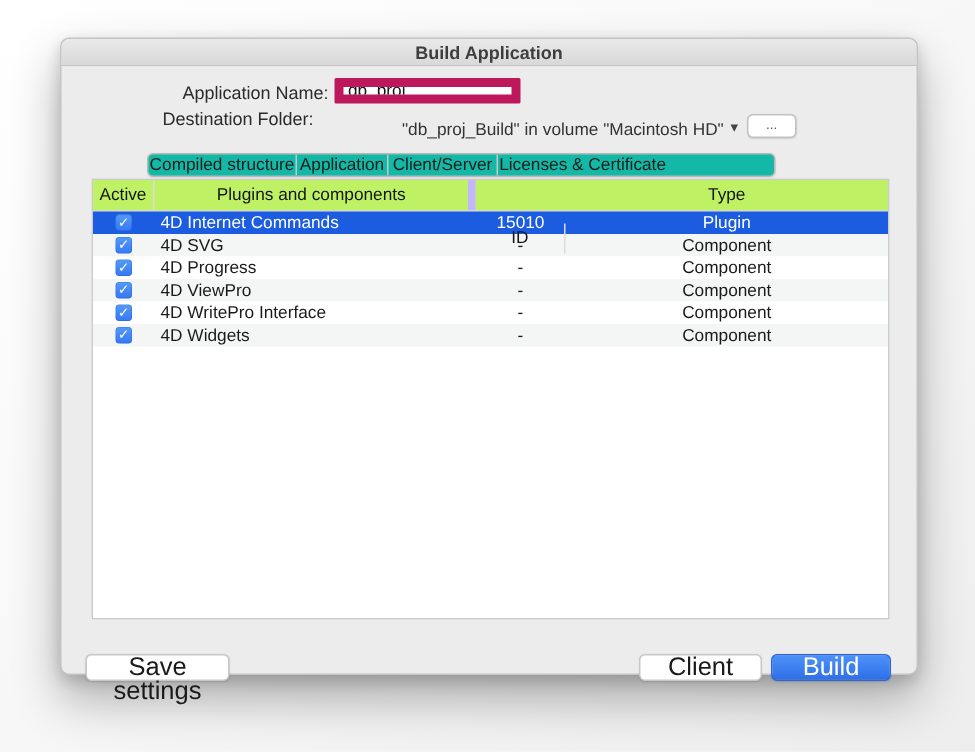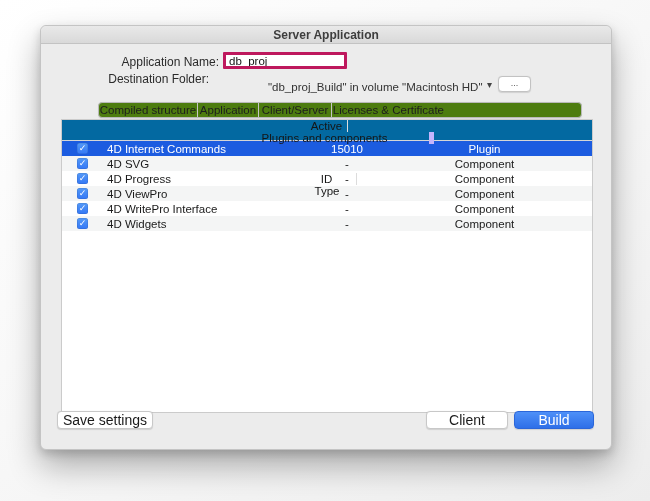--- a/index.html
+++ b/index.html
@@ -24,52 +24,52 @@
     display:flex; align-items:center; justify-content:center;
   }
   .titlebar .title { font-size:12px; font-weight:bold; color:#3e3e3e; }
 
   .label { position:absolute; font-size:12px; color:#2b2b2b; text-align:right; white-space:nowrap; }
   .app-name-label { left:0; top:29px; width:178px; }
   .dest-label     { left:0; top:46px; width:168px; }
 
   .app-name-input {
     position:absolute; left:182px; top:26px; width:124px; height:17px;
-    border:3px solid #be185d; background:#fff; font-family:inherit;
+    border:6px solid #be185d; background:#fff; font-family:inherit;
     font-size:11.5px; color:#111; padding:0 3px; border-radius:1px; outline:none;
   }
   .dest-value { position:absolute; left:227px; top:55px; font-size:11.5px; color:#333; white-space:nowrap; }
   .dest-caret { position:absolute; left:446px; top:53px; font-size:10px; color:#444; cursor:default; }
   .browse-btn {
     position:absolute; left:457px; top:50px; width:33px; height:16px;
     background:#fff; border:1px solid #c2c2c2; border-radius:4px;
     box-shadow:0 .5px 1px rgba(0,0,0,.12);
     font-size:9px; color:#555; text-align:center; line-height:13px; cursor:default;
   }
 
   .tab-bar {
-    position:absolute; left:57px; top:76px; width:484px; height:16px;
-    display:flex; background:#4d7c0f; border:1px solid #b9b9b9; border-radius:4px;
+    position:absolute; left:57px; top:76px; width:419px; height:16px;
+    display:flex; background:#14b8a6; border:1px solid #b9b9b9; border-radius:4px;
     overflow:hidden; box-shadow:0 .5px 1px rgba(0,0,0,.08);
   }
   .tab {
     height:100%; display:flex; align-items:center; justify-content:center;
     font-size:11.5px; color:#1d1d1d; white-space:nowrap;
     border-right:1px solid #c6c6c6; cursor:default; flex:0 0 auto;
   }
   .tab:last-child { border-right:none;justify-content:flex-end; }
   .tab.selected { background:#3478f6; color:#fff; border-right-color:#3478f6; }
 
   .table {
     position:absolute; left:20px; top:93px; width:532px; height:294px;
     background:#fff; border:1px solid #cbcbcb;
   }
   .thead {
-    display:flex; height:21px; border-bottom:1px solid #d6d6d6; background:#0369a1;
-    font-size:11.5px; color:#151515; align-items:center;flex-direction:column;
+    display:flex; height:21px; border-bottom:1px solid #d6d6d6; background:#bef264;
+    font-size:11.5px; color:#151515; 
   }
   .th { text-align:center; height:100%; display:flex; align-items:center; justify-content:center; }
   .th-active  { width:41px;  border-right:1px solid #dcdcdc; }
   .th-name    { width:214px; border-right:5px solid #c4b5fd; }
   .th-id      { width:60px;  border-right:1px solid #dcdcdc;margin-top:29px; }
   .th-type    { flex:1; }
 
   .row { display:flex; height:15px; align-items:center; font-size:11.5px; color:#1a1a1a; background:#fff; cursor:default; }
   .row.alt { background:#f4f5f5; }
   .row.selected { background:#1c5ce0; color:#fff; }
@@ -78,39 +78,39 @@
   .cell-id     { width:60px; text-align:center; }
   .cell-type   { flex:1; text-align:center; }
   .checkbox {
     width:11px; height:11px; border-radius:2.5px;
     background:linear-gradient(#559af7,#3478f6);
     box-shadow:inset 0 0 0 .5px rgba(0,0,0,.15);
     color:#fff; font-size:9px; line-height:11px; text-align:center; cursor:default;
   }
 
   .btn {
-    position:absolute; top:385px; height:18px; border-radius:4px;
+    position:absolute; top:410px; height:18px; border-radius:4px;
     background:#fff; border:1px solid #c8c8c8;
     box-shadow:0 .5px 1px rgba(0,0,0,.12);
-    font-size:14px; color:#1a1a1a; text-align:center; line-height:16px; cursor:default;
+    font-size:17px; color:#1a1a1a; text-align:center; line-height:16px; cursor:default;
   }
   .btn-save   { left:16px;  width:96px; }
   .btn-cancel { left:385px; width:82px; }
   .btn-build  {
     left:473px; width:80px; color:#fff; border:1px solid #2b66d9;
     background:linear-gradient(#4e90f8,#2e6fe8);
   }
 </style>
 </head>
 <body>
 
 <div class="window">
 
   <div class="titlebar">
-    <span class="title">Server Application</span>
+    <span class="title">Build Application</span>
   </div>
 
   <div class="label app-name-label">Application Name:</div>
   <input class="app-name-input" type="text" value="db_proj" style="">
 
   <div class="label dest-label">Destination Folder:</div>
   <div class="dest-value">"db_proj_Build" in volume "Macintosh HD"</div>
   <div class="dest-caret">▾</div>
   <div class="browse-btn">...</div>
 

